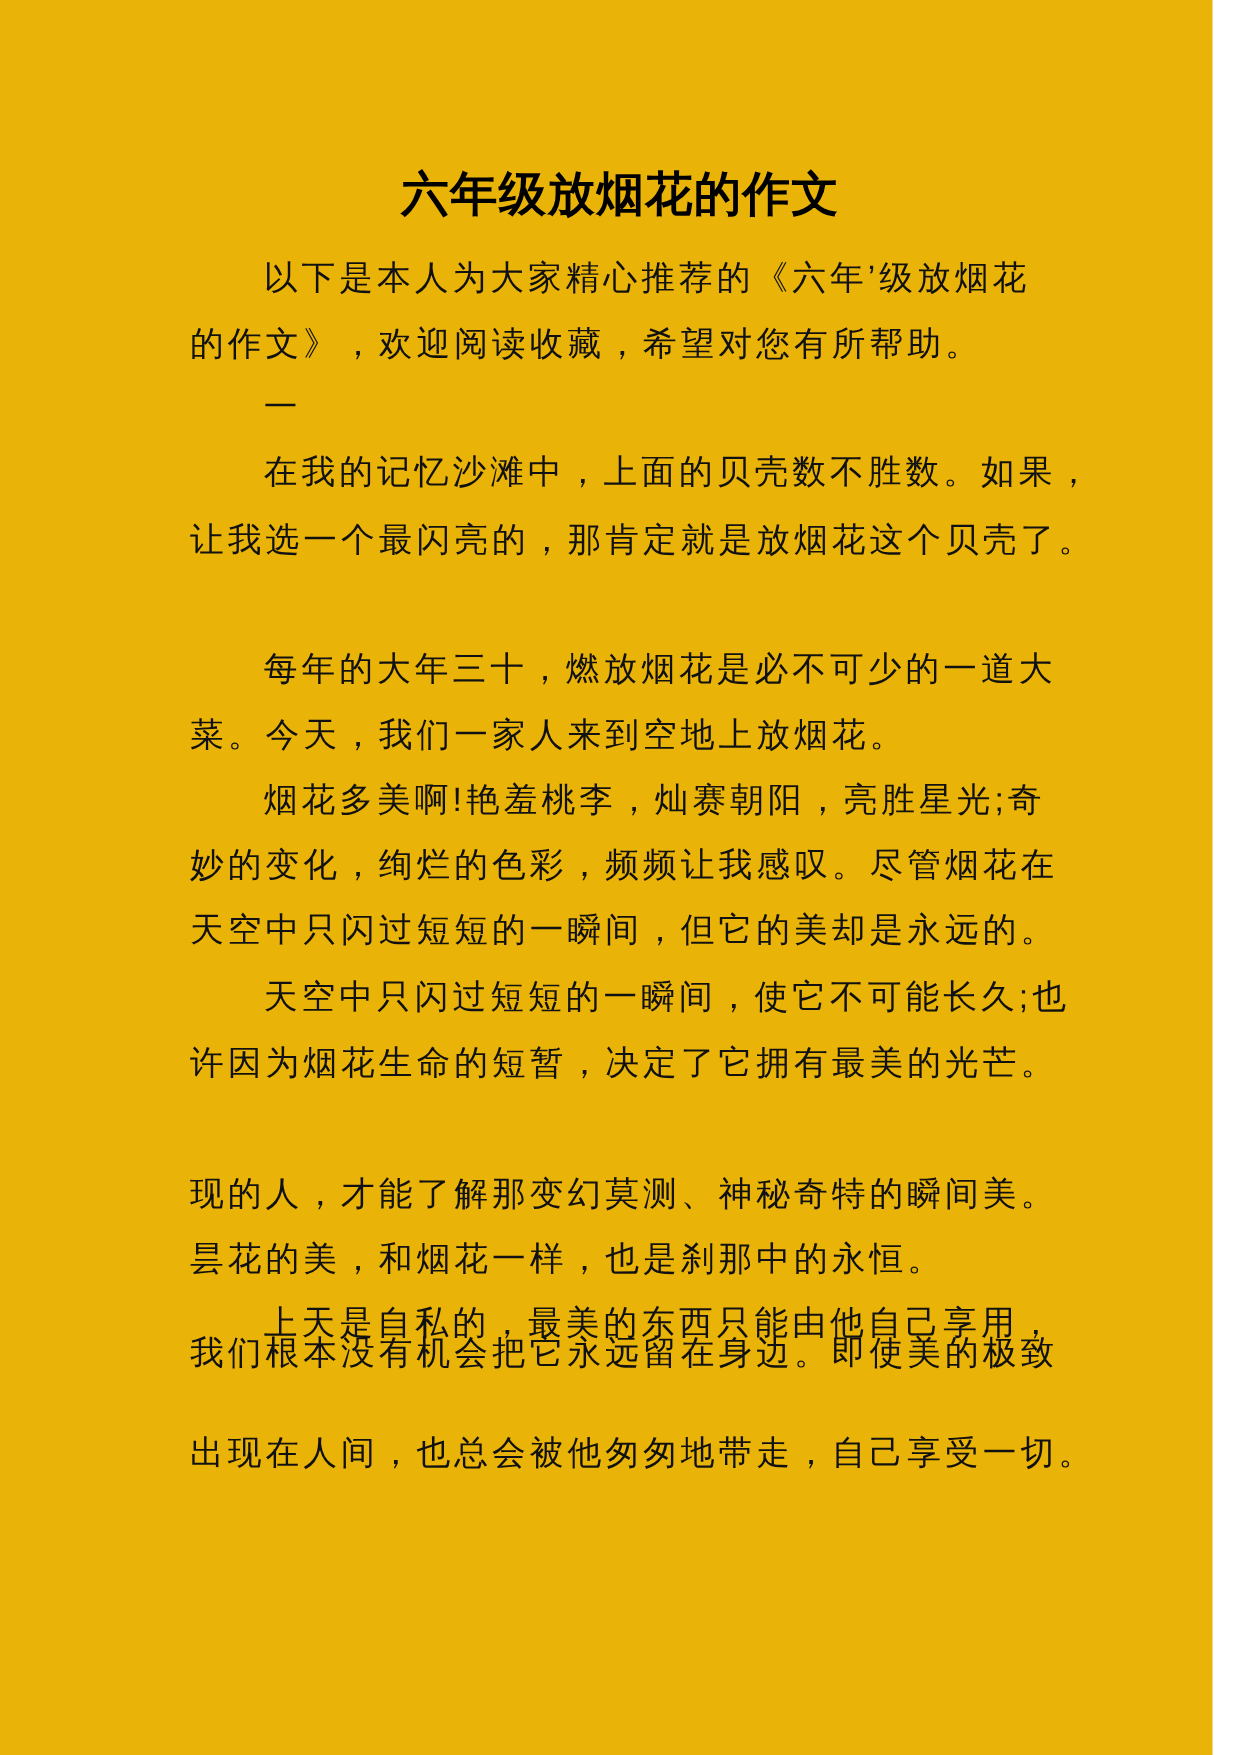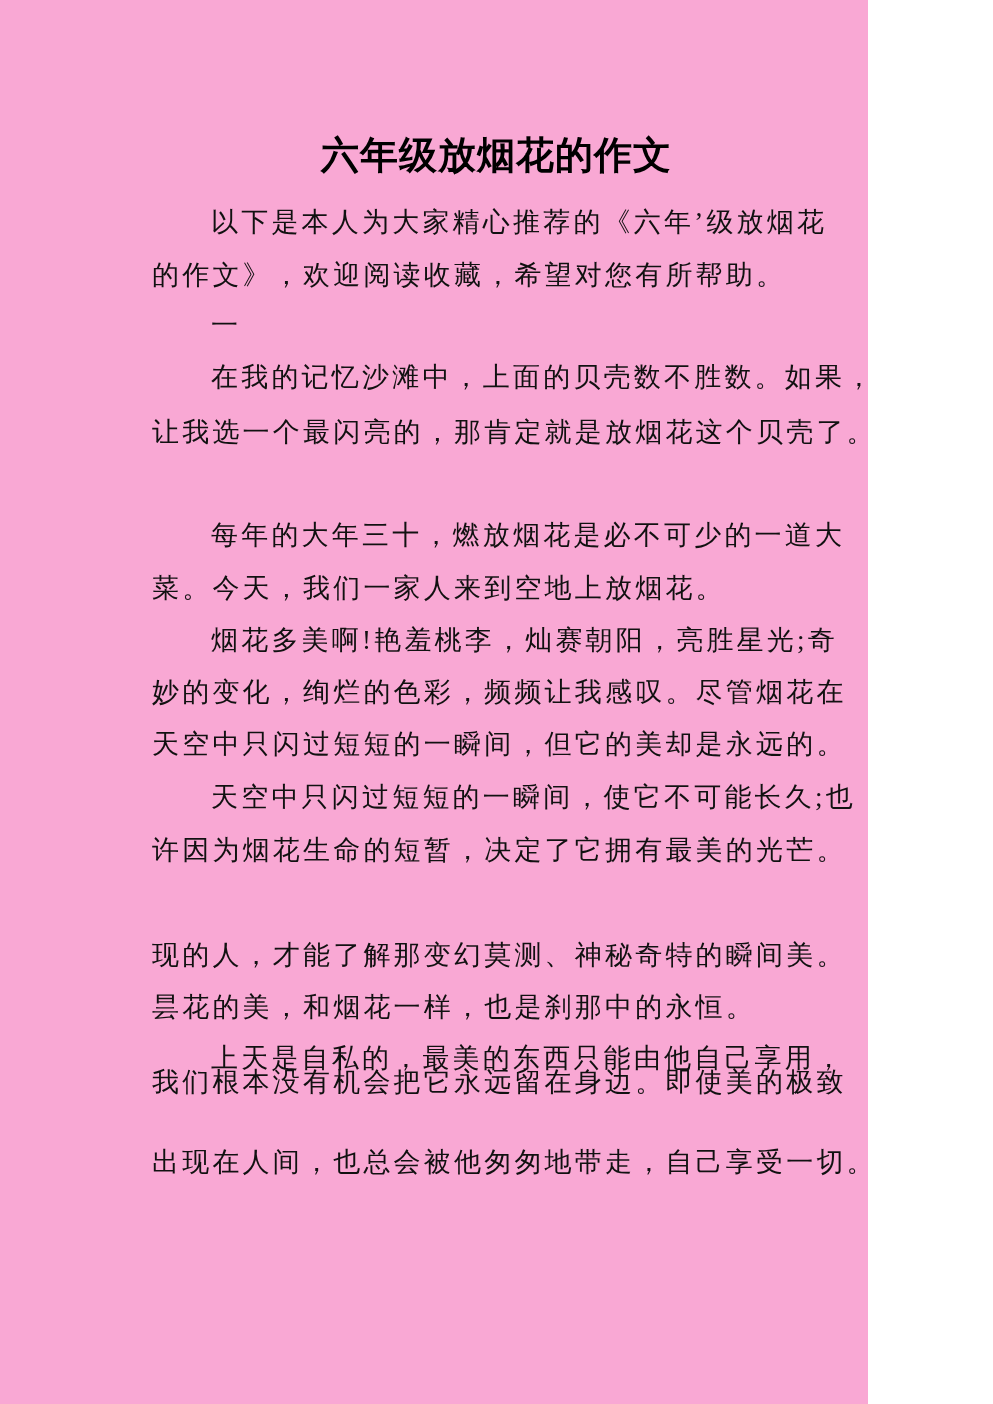--- a/index.html
+++ b/index.html
@@ -1,26 +1,26 @@
 <!DOCTYPE html>
 <html><head>
   <meta charset="utf-8">
   <style>
     html, body { margin: 0; padding: 0; background: #ffffff; }
     body { width: 993px; height: 1404px; position: relative; overflow: hidden; }
-    .page { position: absolute; left: 0; top: 0; width: 868px; height: 1404px; background: #f9a8d4; }
+    .page { position: absolute; left: 0; top: 0; width: 970px; height: 1404px; background: #eab308; }
     .title {
       position: absolute; left: 0; width: 993px; top: 130px;
       text-align: center; font-family: "DejaVu Sans", sans-serif;
       font-weight: bold; font-size: 38px; line-height: 50px; color: #000000;
       letter-spacing: 1px;
     }
     .line {
       position: absolute; left: 152px; white-space: nowrap;
-      font-family: Liberation Serif, serif; font-size: 27px; line-height: 36px;
+      font-family: Liberation Sans, sans-serif; font-size: 27px; line-height: 36px;
       color: #111111; letter-spacing: 3.2px;
     }
     .line.indent { left: 211px; }
   </style>
 </head>
 <body>
 
 <div class="page">
   <div class="title">六年级放烟花的作文</div>
 

